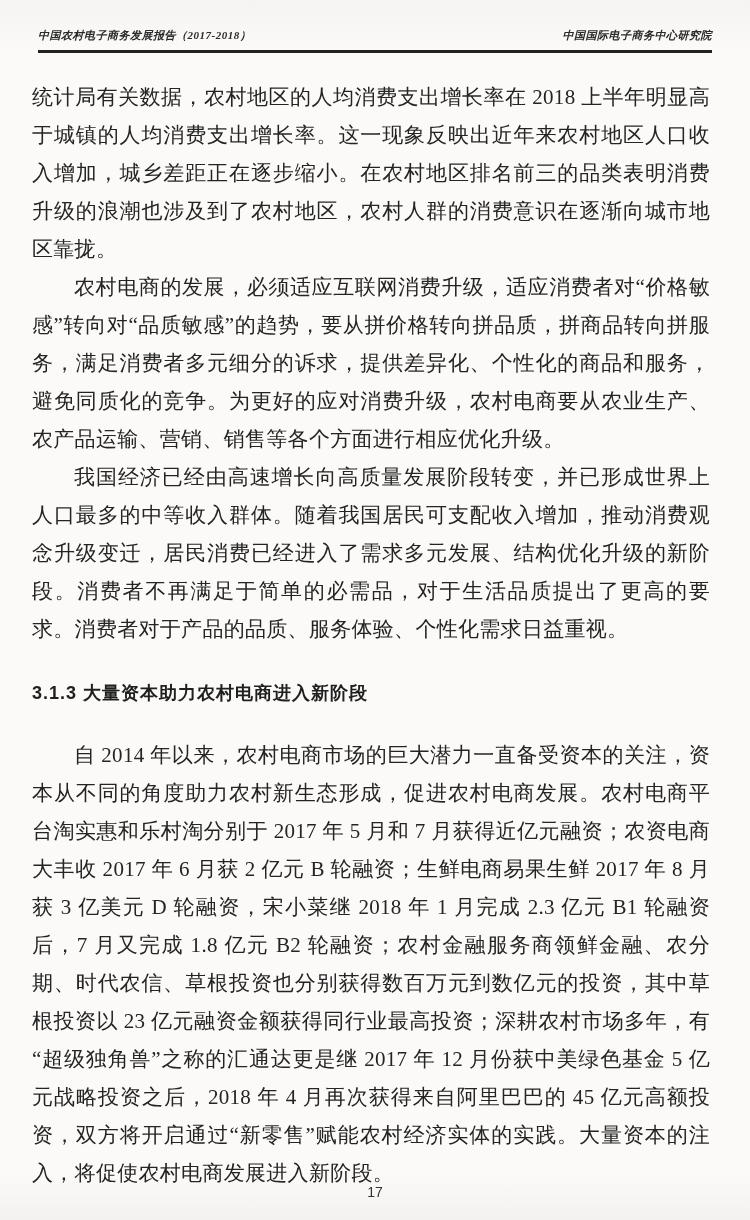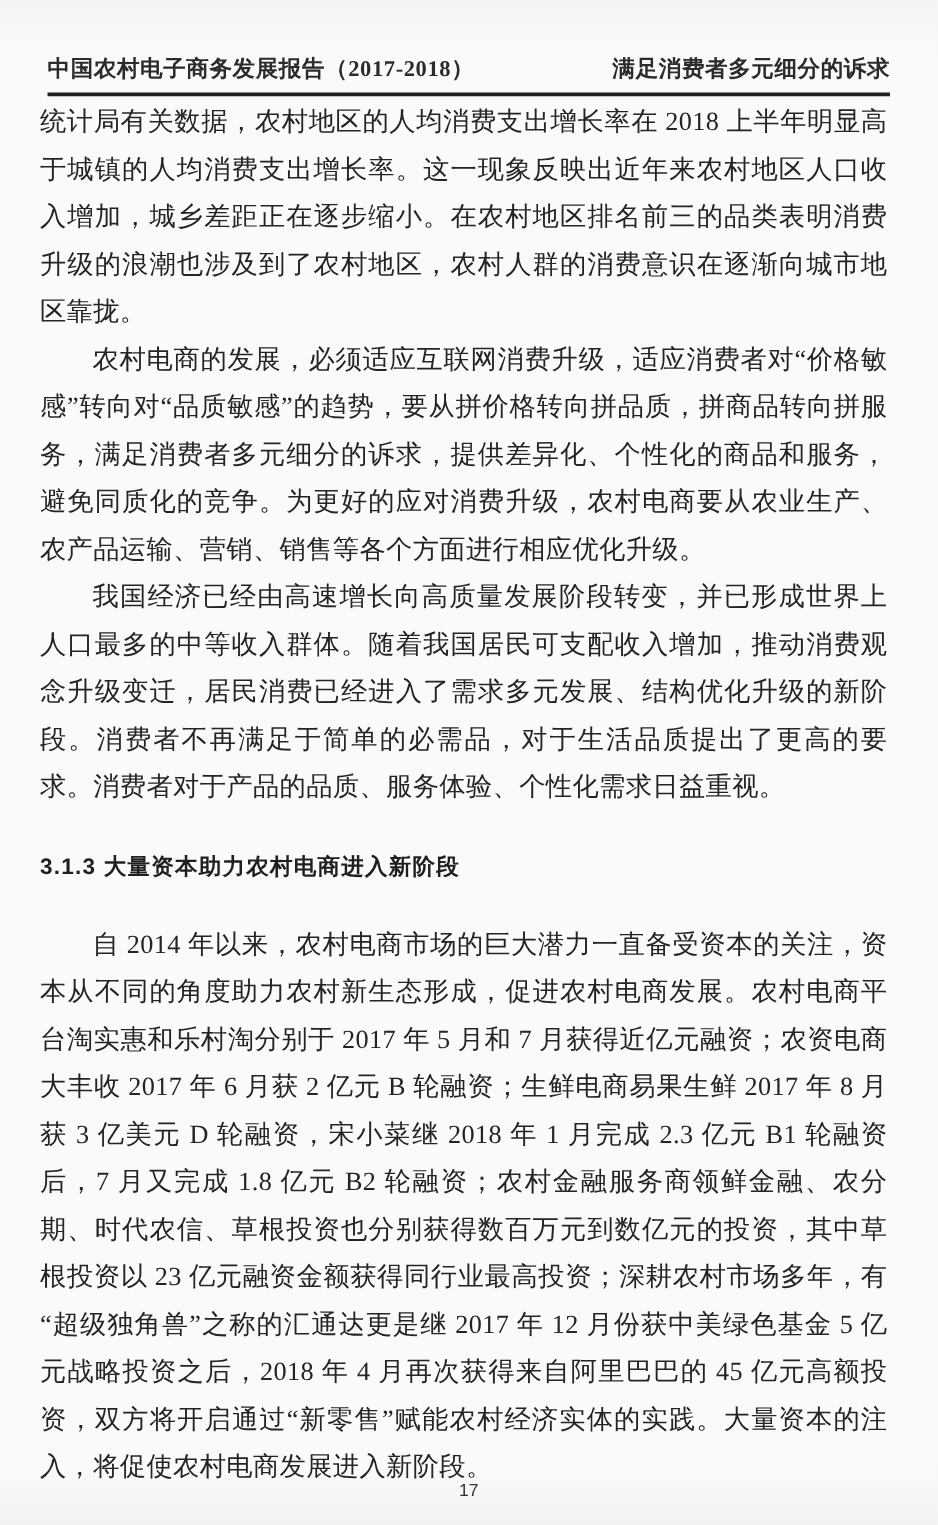--- a/index.html
+++ b/index.html
@@ -17,32 +17,33 @@
     position: relative;
     width: 750px;
     height: 1220px;
     background: linear-gradient(180deg, #f5f4f2 0%, #fbfaf8 4%, #fbfaf8 96%, #f3f2f0 100%);
     color: #262626;
     box-sizing: border-box;
   }
   
   .header {
     position: absolute;
-    top: 43px;
+    top: 28px;
     left: 38px;
     right: 38px;
     display: flex;
     justify-content: space-between;
     align-items: flex-end;
-    font-size: 18px;
+    font-size: 11px;
     font-weight: bold;
     letter-spacing: 0.5px;
     color: #2b2b2b;
     padding-bottom: 7px;
     border-bottom: 3px solid #222222;
+    font-style: italic;
   }
   .header .h-left { text-align: left; }
   .header .h-right { text-align: right; }
 
   
   .body-text {
     position: absolute;
     top: 78px;
     left: 32px;
     right: 40px;
@@ -81,21 +82,21 @@
     color: #333333;
   }
 </style>
 </head>
 <body>
 
 <div class="page">
 
   <div class="header">
     <span class="h-left">中国农村电子商务发展报告（2017-2018）</span>
-    <span class="h-right">满足消费者多元细分的诉求</span>
+    <span class="h-right">中国国际电子商务中心研究院</span>
   </div>
 
   <div class="body-text">
     <p>统计局有关数据，农村地区的人均消费支出增长率在 2018 上半年明显高于城镇的人均消费支出增长率。这一现象反映出近年来农村地区人口收入增加，城乡差距正在逐步缩小。在农村地区排名前三的品类表明消费升级的浪潮也涉及到了农村地区，农村人群的消费意识在逐渐向城市地区靠拢。</p>
     <p class="indent">农村电商的发展，必须适应互联网消费升级，适应消费者对“价格敏感”转向对“品质敏感”的趋势，要从拼价格转向拼品质，拼商品转向拼服务，满足消费者多元细分的诉求，提供差异化、个性化的商品和服务，避免同质化的竞争。为更好的应对消费升级，农村电商要从农业生产、农产品运输、营销、销售等各个方面进行相应优化升级。</p>
     <p class="indent">我国经济已经由高速增长向高质量发展阶段转变，并已形成世界上人口最多的中等收入群体。随着我国居民可支配收入增加，推动消费观念升级变迁，居民消费已经进入了需求多元发展、结构优化升级的新阶段。消费者不再满足于简单的必需品，对于生活品质提出了更高的要求。消费者对于产品的品质、服务体验、个性化需求日益重视。</p>
     <h3 class="section-heading">3.1.3 大量资本助力农村电商进入新阶段</h3>
     <p class="indent">自 2014 年以来，农村电商市场的巨大潜力一直备受资本的关注，资本从不同的角度助力农村新生态形成，促进农村电商发展。农村电商平台淘实惠和乐村淘分别于 2017 年 5 月和 7 月获得近亿元融资；农资电商大丰收 2017 年 6 月获 2 亿元 B 轮融资；生鲜电商易果生鲜 2017 年 8 月获 3 亿美元 D 轮融资，宋小菜继 2018 年 1 月完成 2.3 亿元 B1 轮融资后，7 月又完成 1.8 亿元 B2 轮融资；农村金融服务商领鲜金融、农分期、时代农信、草根投资也分别获得数百万元到数亿元的投资，其中草根投资以 23 亿元融资金额获得同行业最高投资；深耕农村市场多年，有“超级独角兽”之称的汇通达更是继 2017 年 12 月份获中美绿色基金 5 亿元战略投资之后，2018 年 4 月再次获得来自阿里巴巴的 45 亿元高额投资，双方将开启通过“新零售”赋能农村经济实体的实践。大量资本的注入，将促使农村电商发展进入新阶段。</p>
   </div>
 

